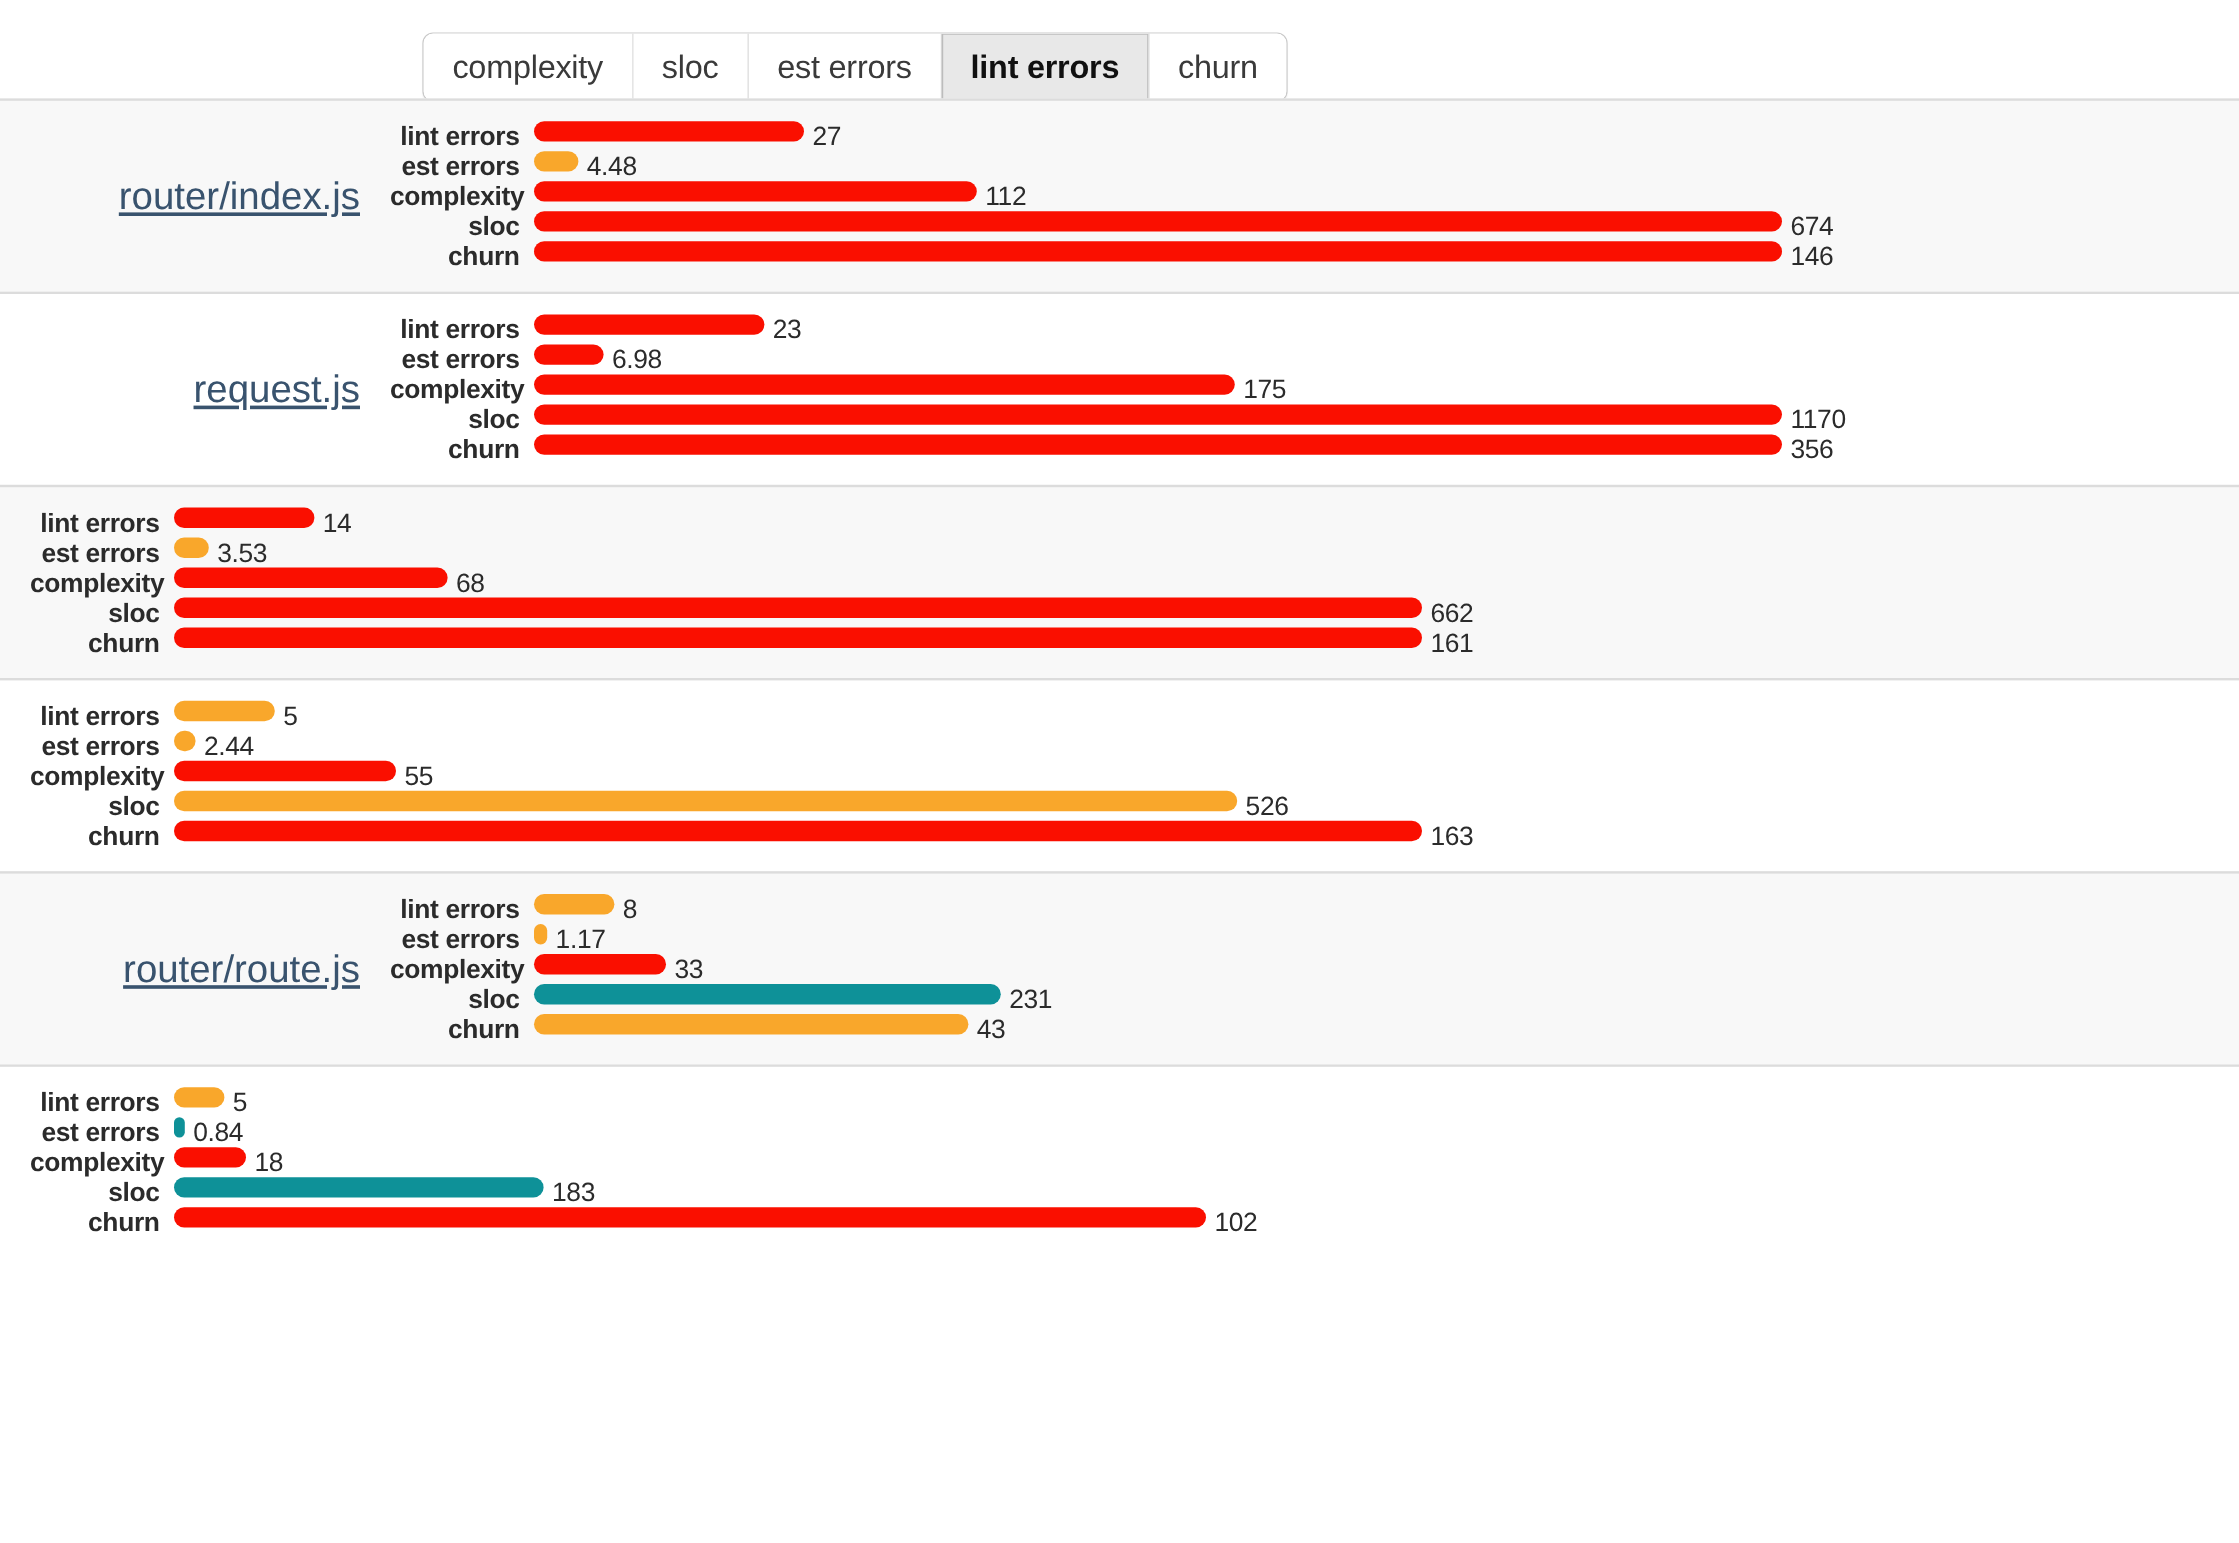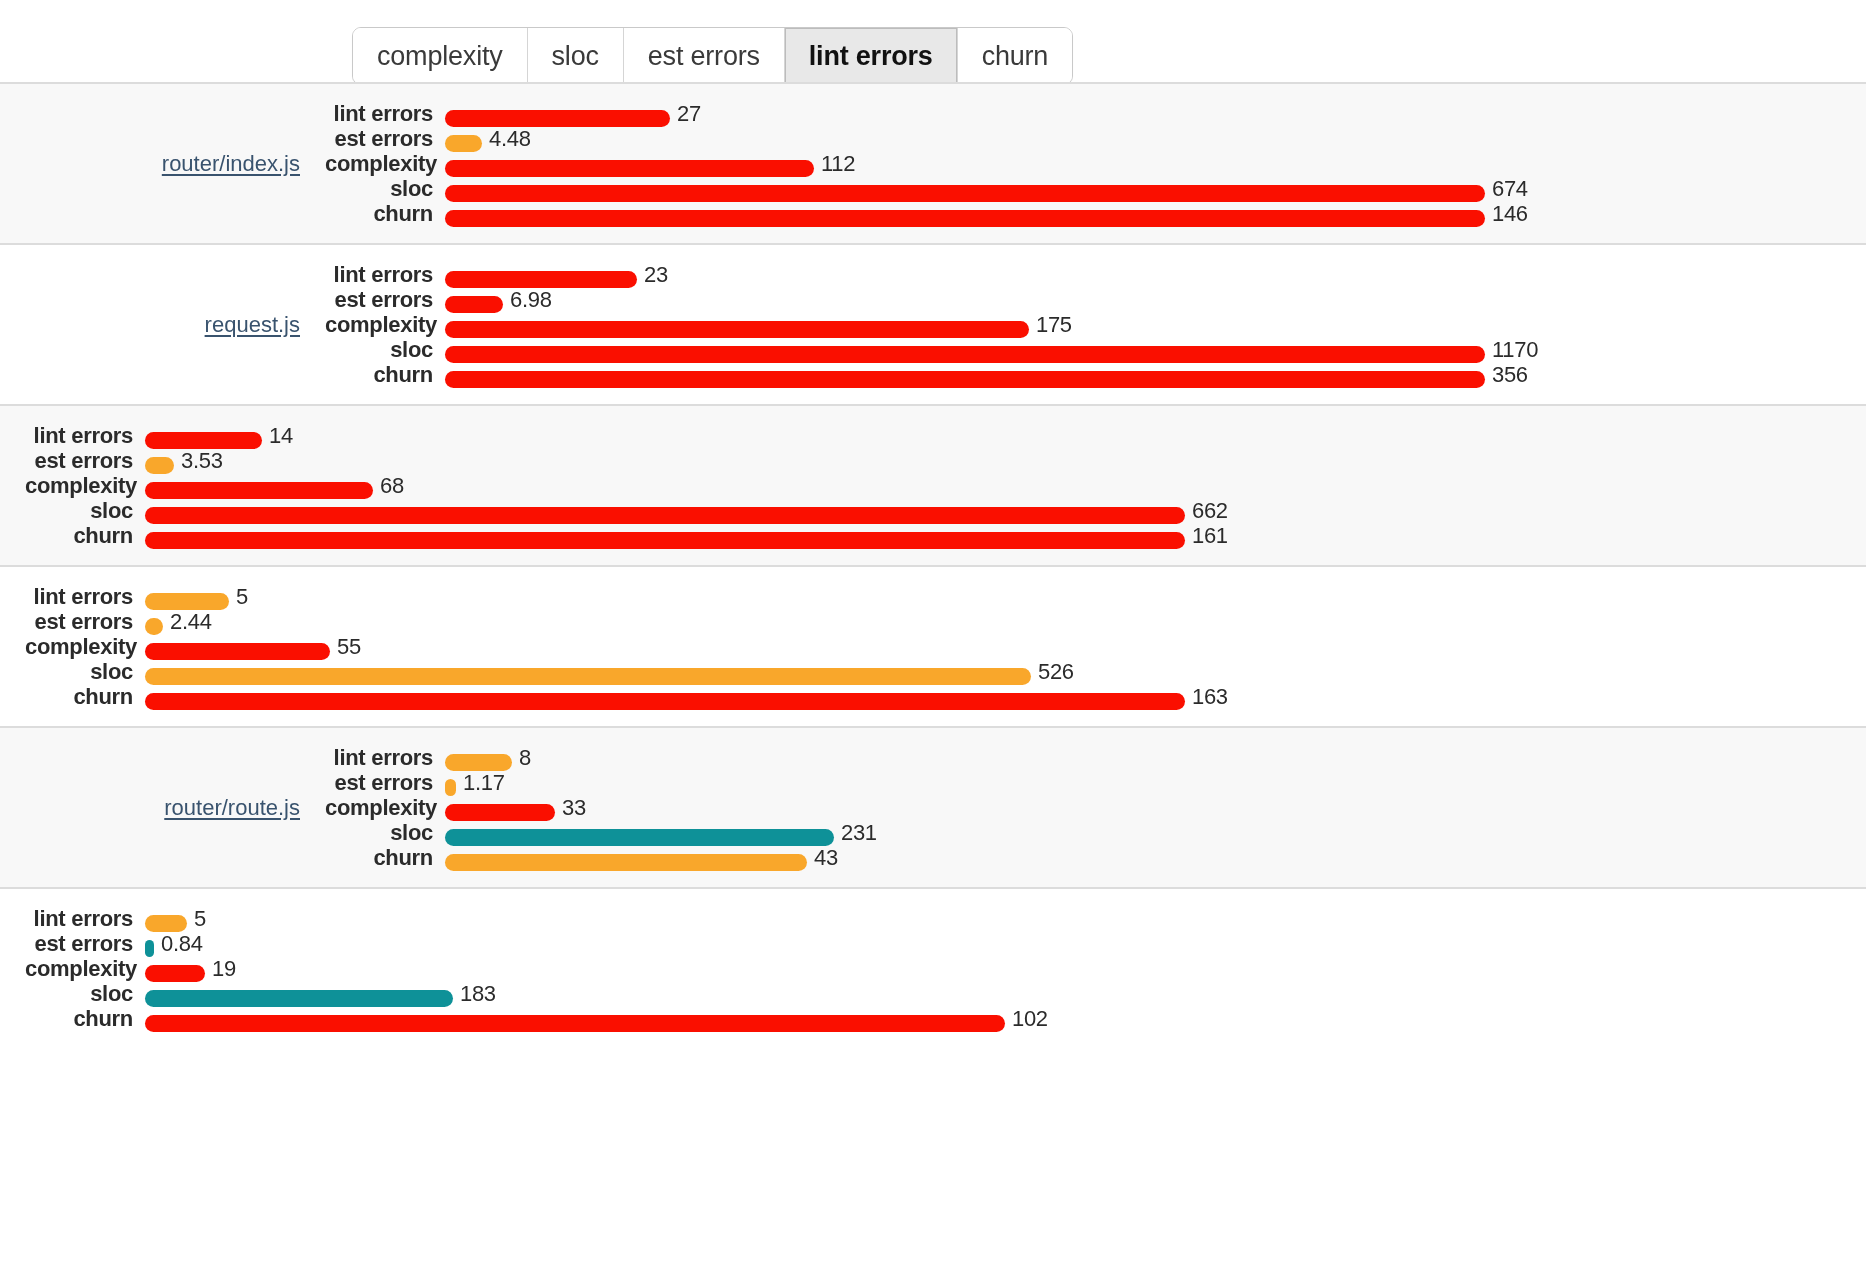--- a/index.html
+++ b/index.html
@@ -64,21 +64,21 @@
   .row.plain  { background: #ffffff; }
 
   .row-name {
     width: 300px;
     flex: 0 0 300px;
     text-align: right;
     padding-right: 0;
     box-sizing: border-box;
   }
   .row-name a {
-    font-size: 22px;
+    font-size: 32px;
     color: #39536e;
     text-decoration: underline;
     text-underline-offset: 3px;
     cursor: pointer;
     white-space: nowrap;
   }
 
   .metrics {
     flex: 1 1 auto;
     padding-left: 25px;
@@ -99,21 +99,21 @@
     font-weight: bold;
     color: #2b2b2b;
     padding-right: 12px;
     box-sizing: border-box;
     white-space: nowrap;
     letter-spacing: -0.3px;
   }
   .bar-area {
     flex: 1 1 auto;
     display: flex;
-    align-items: flex-end;
+    align-items: flex-start;
     min-width: 0;
   }
   .bar {
     height: 17px;
     border-radius: 9px;
     flex: 0 0 auto;
   }
   .bar-value {
     font-size: 22px;
     color: #2b2b2b;
@@ -347,21 +347,21 @@
           <div class="metric-label">est errors</div>
           <div class="bar-area">
             <div class="bar" style="width: 9px; background: rgb(14, 145, 152);"></div>
             <div class="bar-value">0.84</div>
           </div>
         </div>
         <div class="metric">
           <div class="metric-label">complexity</div>
           <div class="bar-area">
             <div class="bar" style="width: 60px; background: rgb(250, 15, 0);"></div>
-            <div class="bar-value">19</div>
+            <div class="bar-value">18</div>
           </div>
         </div>
         <div class="metric">
           <div class="metric-label">sloc</div>
           <div class="bar-area">
             <div class="bar" style="width: 308px; background: rgb(14, 145, 152);"></div>
             <div class="bar-value">183</div>
           </div>
         </div>
         <div class="metric">

